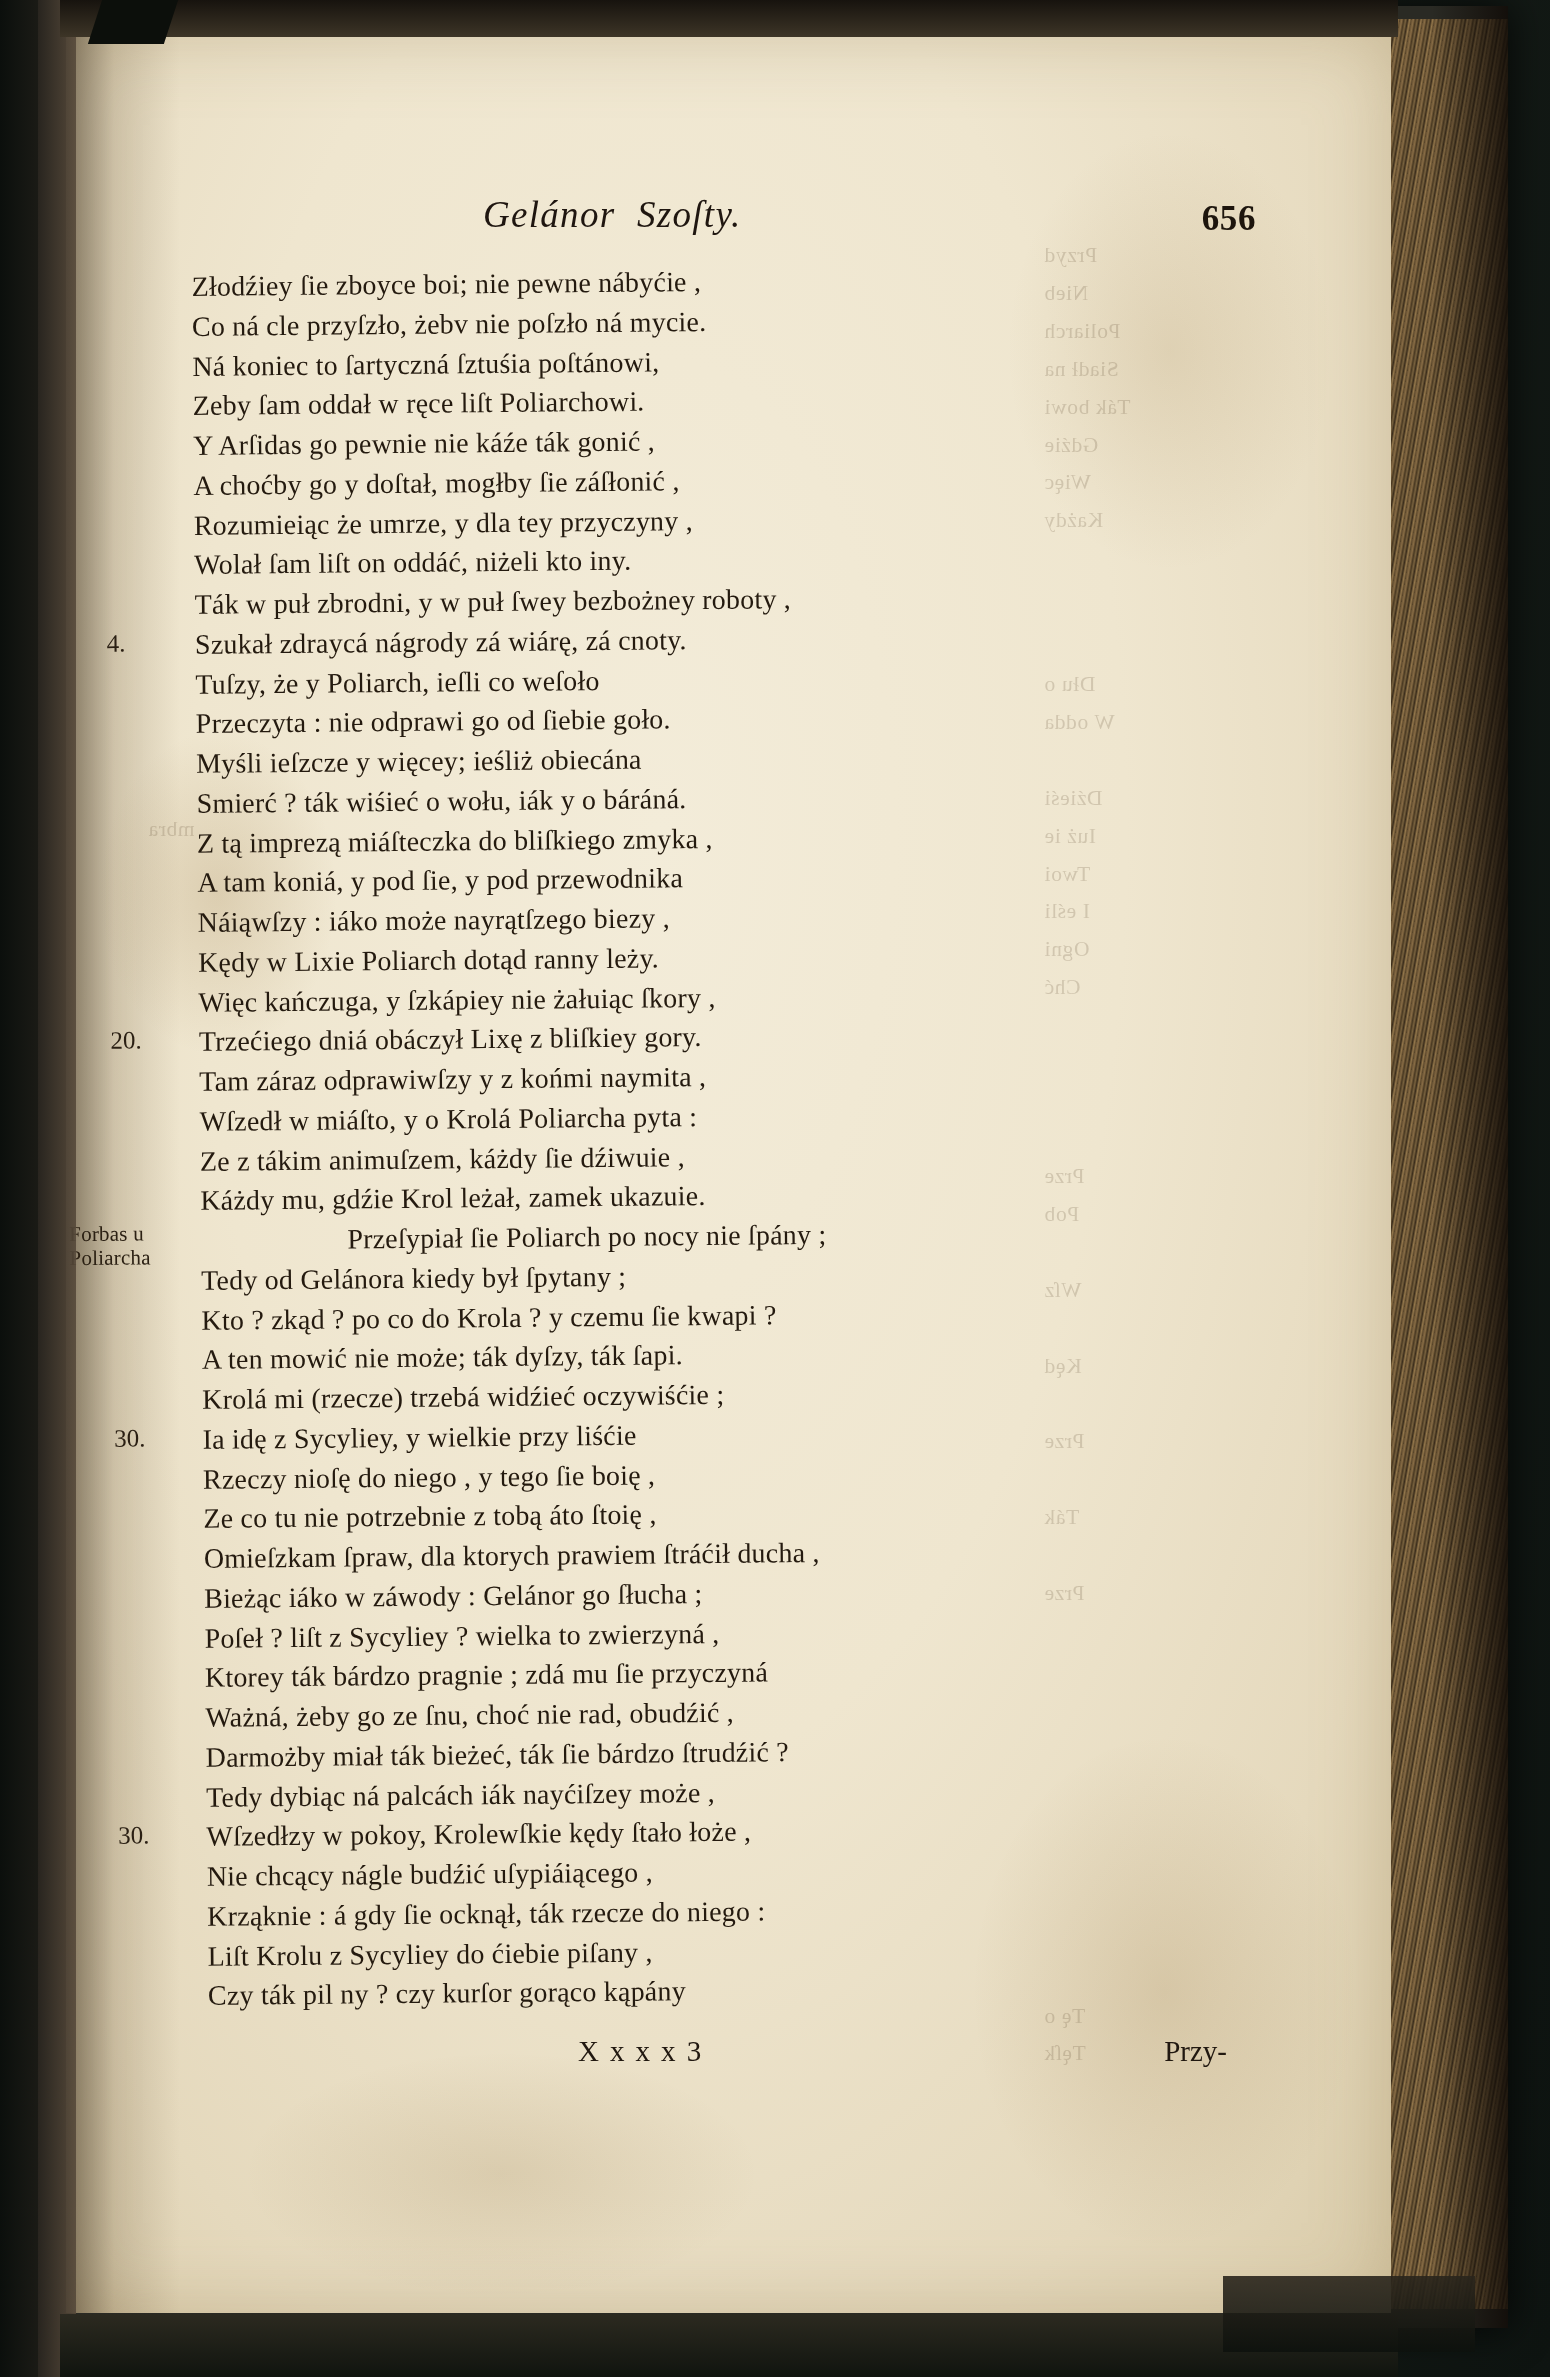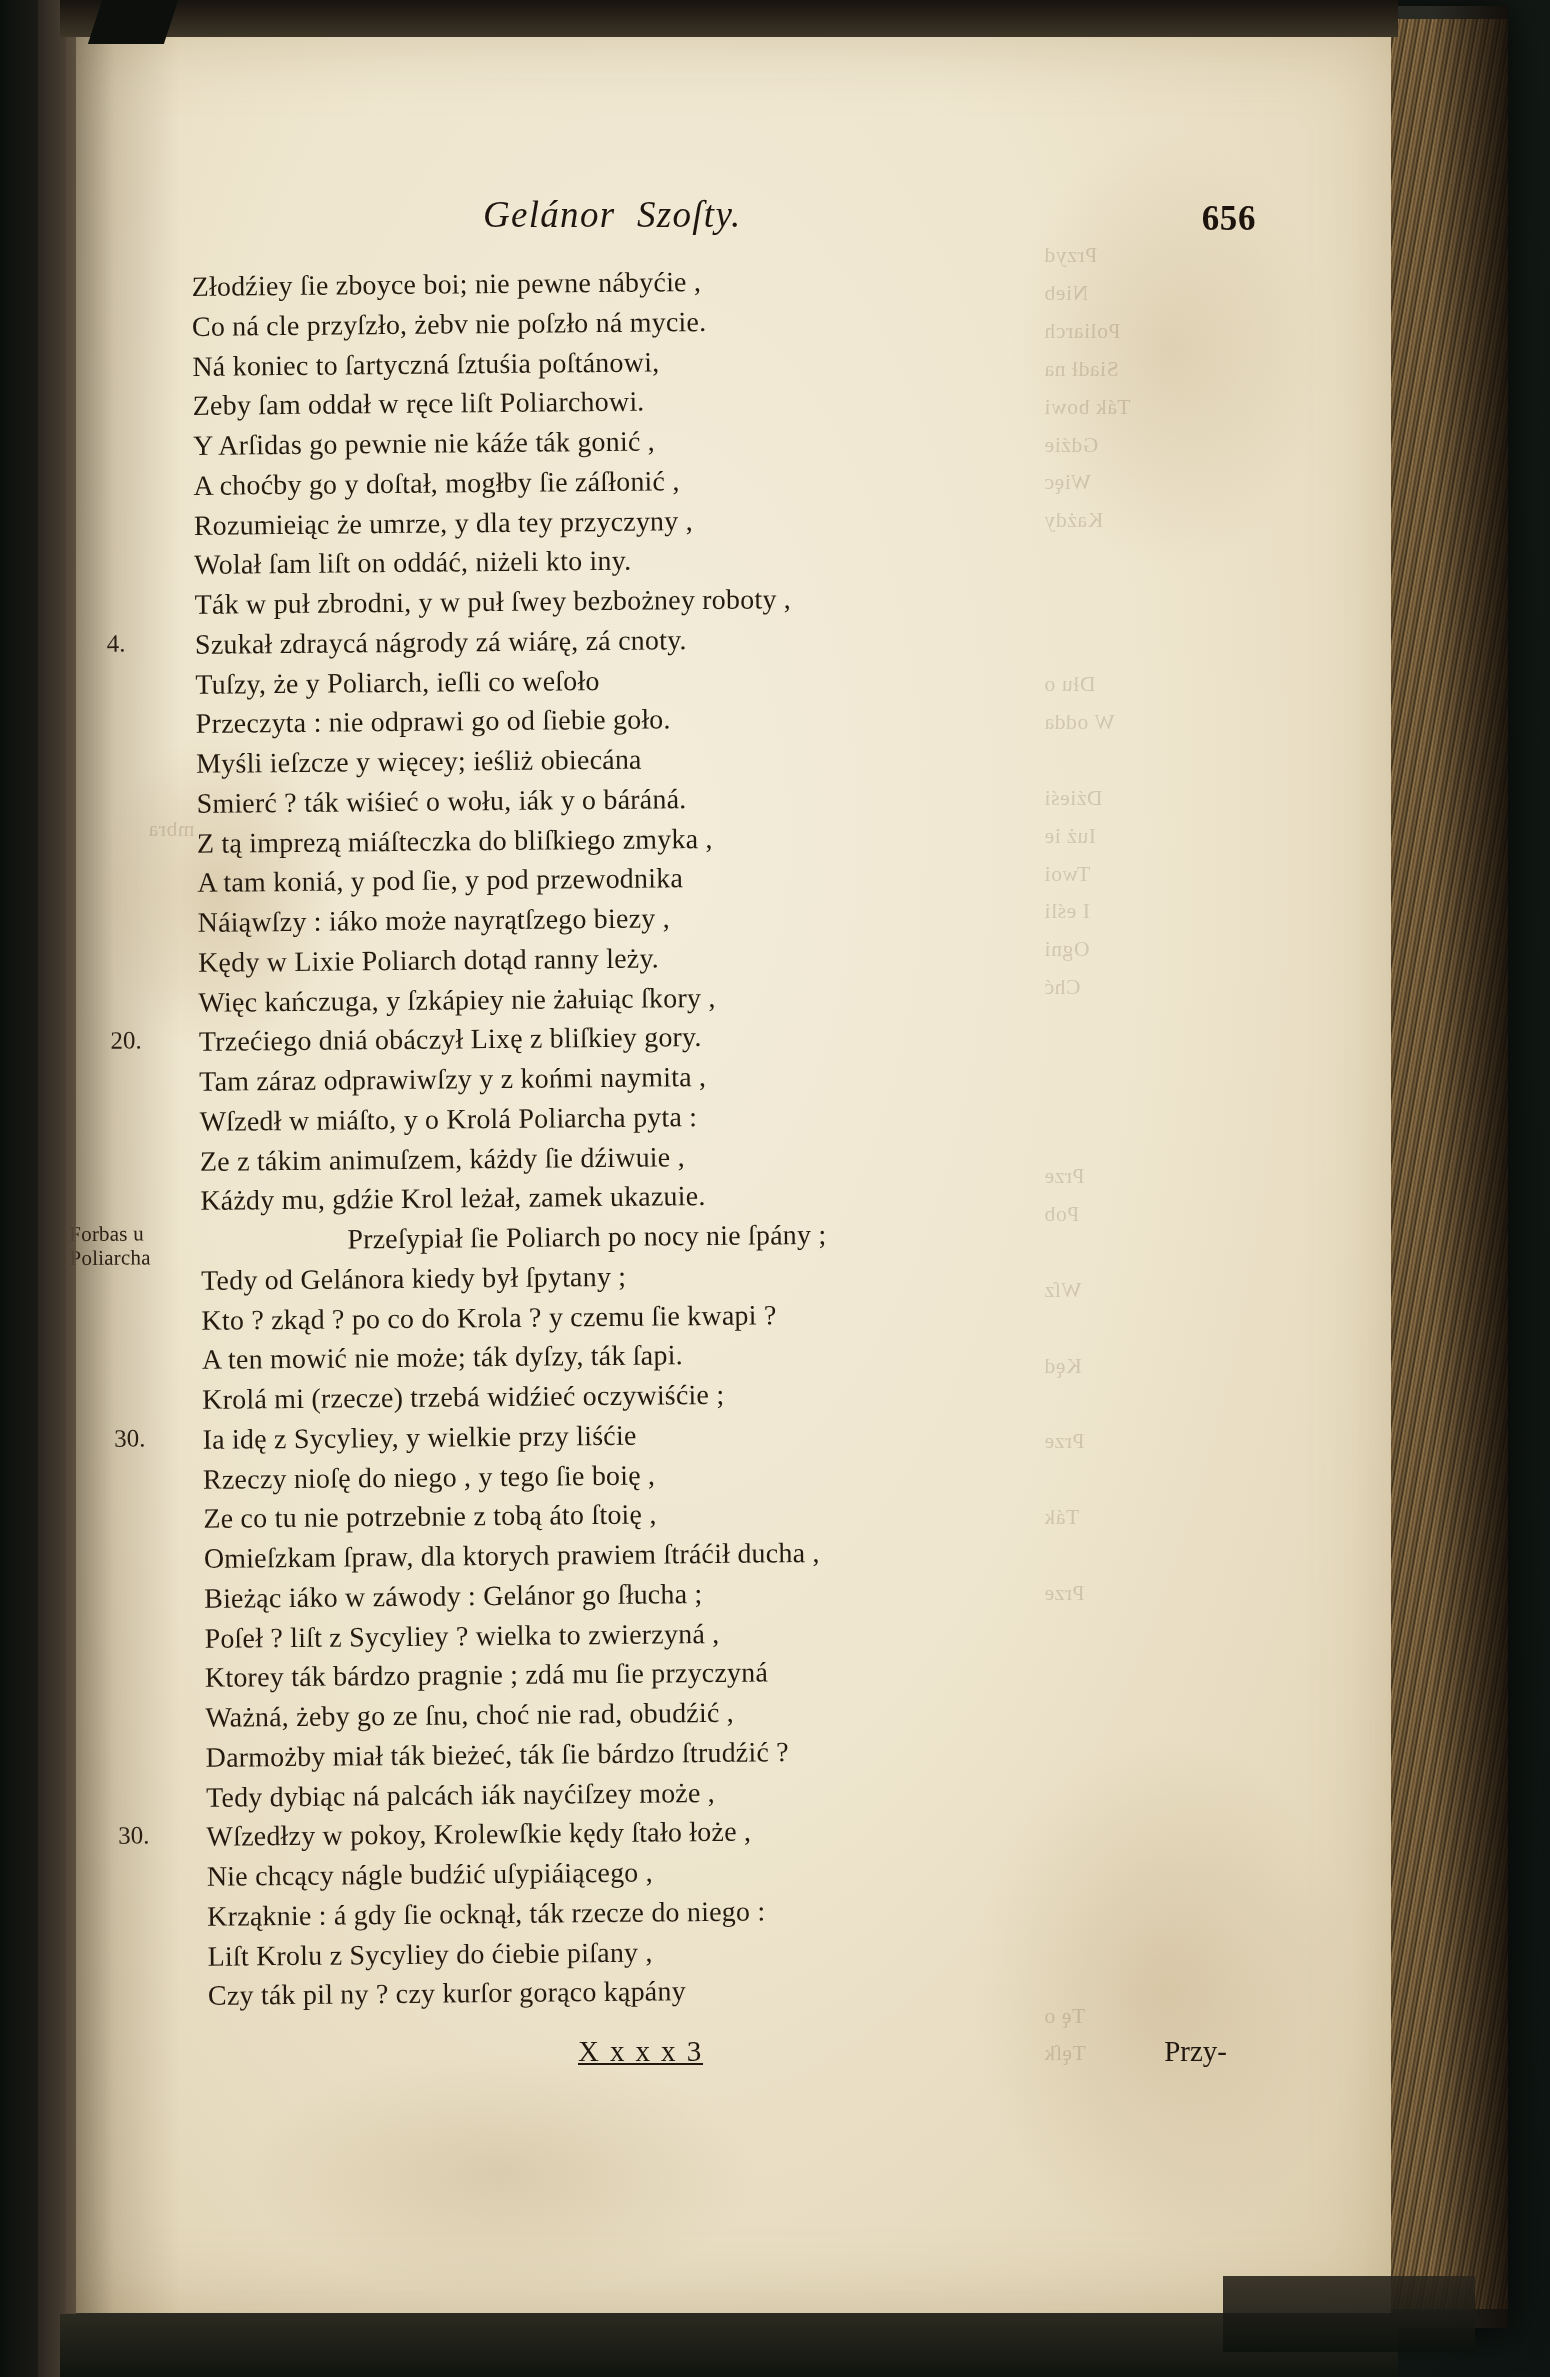--- a/index.html
+++ b/index.html
@@ -193,21 +193,20 @@
     position: relative;
     margin-top: 19px;
     height: 50px;
   }
   .signature {
     position: absolute;
     left: 398px;
     font-size: 29px;
     letter-spacing: 1.9px;
     color: #211810;
-    text-decoration: underline;
   }
   .catchword {
     position: absolute;
     right: 76px;
     font-size: 29px;
     color: #211810;
   }
 
   
   .spine {

